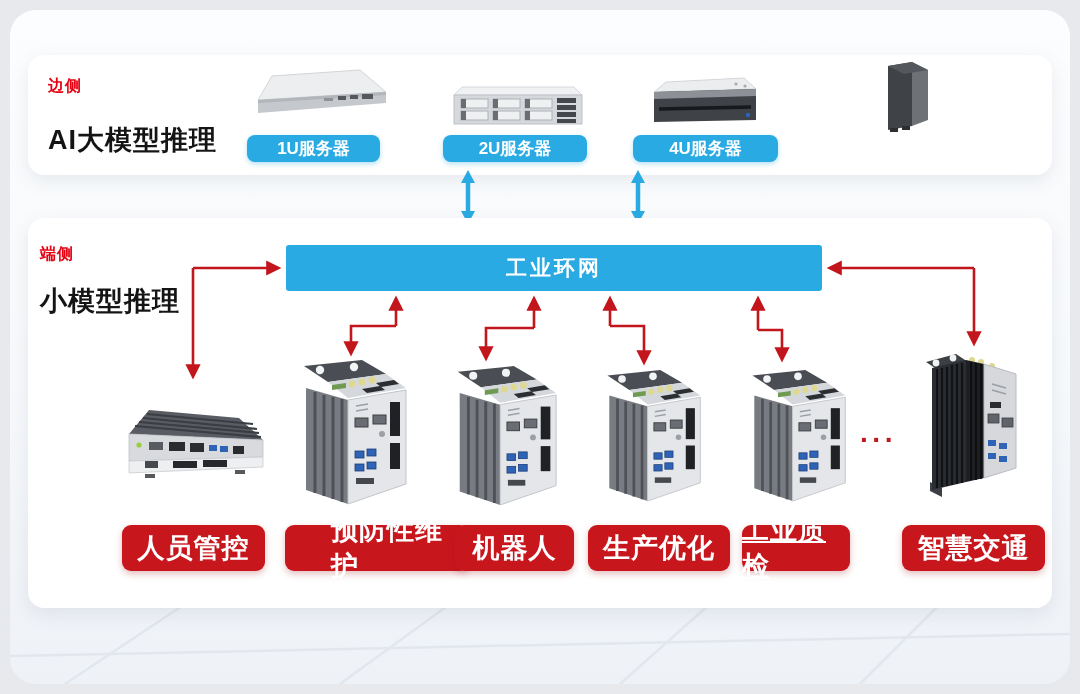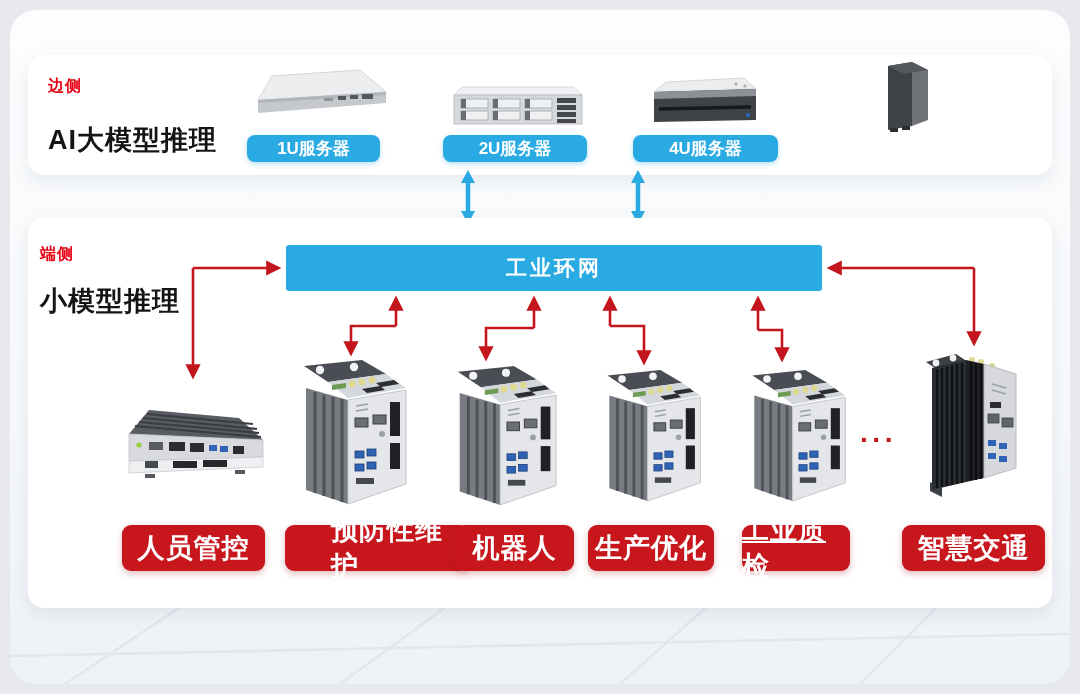--- a/index.html
+++ b/index.html
@@ -269,16 +269,16 @@
       <use href="#sym-dinpc"></use>
     </svg>
   <div class="ellipsis">···</div>
   <svg class="dev" style="left:922px;top:350px;width:102px;height:150px;">
       <use href="#sym-heatpc"></use>
     </svg>
 
   <div class="pill-red" style="left:122px;width:143px;">人员管控</div>
   <div class="pill-red" style="left:285px;width:138px;padding-left:46px;">预防性维护</div>
   <div class="pill-red" style="left:455px;width:119px;">机器人</div>
-  <div class="pill-red" style="left:588px;width:126px;">生产优化</div>
+  <div class="pill-red" style="left:588px;width:142px;">生产优化</div>
   <div class="pill-red" style="left:742px;width:108px;text-decoration:underline;">工业质检</div>
   <div class="pill-red" style="left:902px;width:143px;">智慧交通</div>
 </div>
 
 </body></html>

